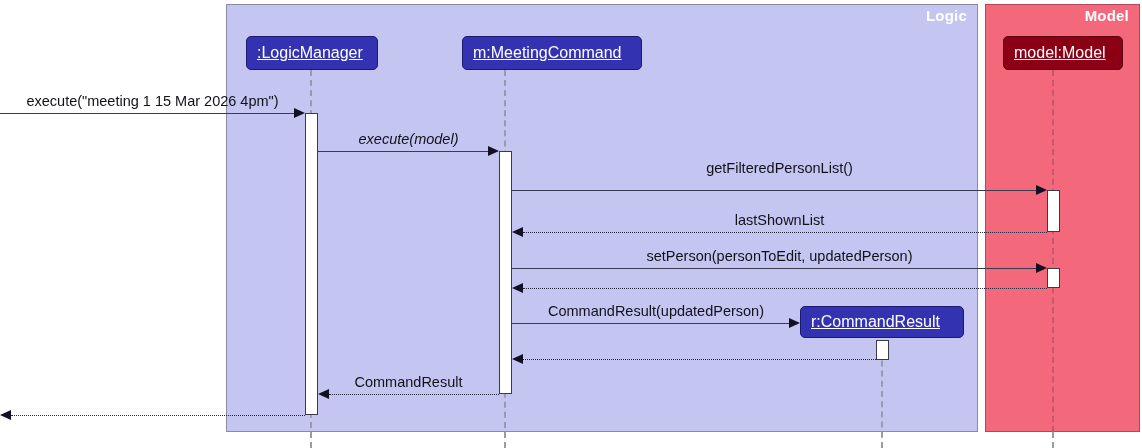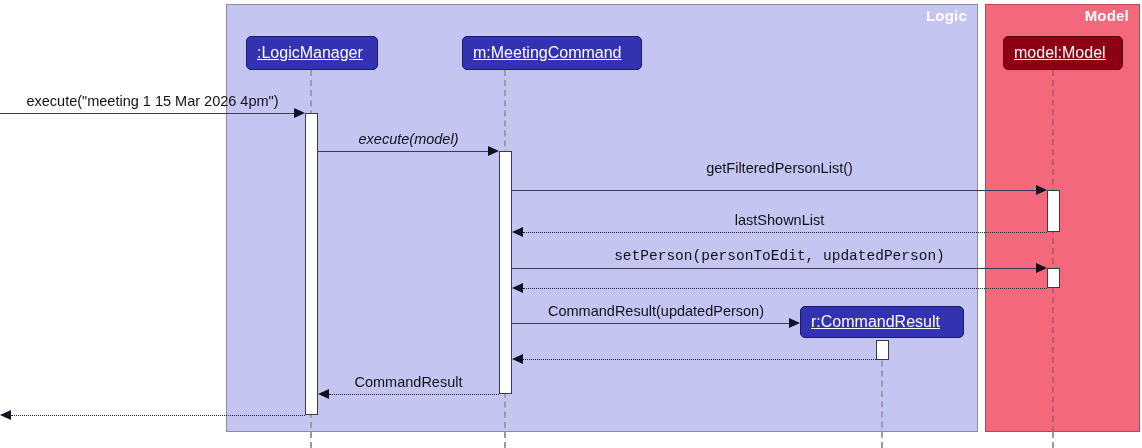--- a/index.html
+++ b/index.html
@@ -168,21 +168,21 @@
   <div class="msg-line" style="left:512px; top:190px; width:524px;"></div>
   <div class="arrowhead right" style="left:1036px; top:185px;"></div>
   <div class="msg-label" style="left:512px; top:160px; width:535px;">getFilteredPersonList()</div>
 
   <div class="msg-line ret" style="left:523px; top:232px; width:524px;"></div>
   <div class="arrowhead left" style="left:512px; top:227px;"></div>
   <div class="msg-label" style="left:512px; top:212px; width:535px;">lastShownList</div>
 
   <div class="msg-line" style="left:512px; top:268px; width:524px;"></div>
   <div class="arrowhead right" style="left:1036px; top:263px;"></div>
-  <div class="msg-label" style="left:512px; top:248px; width:535px;font-family:Liberation Mono, monospace;">setPerson(personToEdit, updatedPerson)</div>
+  <div class="msg-label" style="left:512px; top:248px; width:535px;">setPerson(personToEdit, updatedPerson)</div>
 
   <div class="msg-line ret" style="left:523px; top:288px; width:524px;"></div>
   <div class="arrowhead left" style="left:512px; top:283px;"></div>
   <div class="msg-label" style="left:512px; top:274px; width:535px;"></div>
 
   <div class="msg-line" style="left:512px; top:323px; width:277px;"></div>
   <div class="arrowhead right" style="left:789px; top:318px;"></div>
   <div class="msg-label" style="left:512px; top:303px; width:288px;">CommandResult(updatedPerson)</div>
 
   <div class="msg-line ret" style="left:523px; top:359px; width:353px;"></div>

